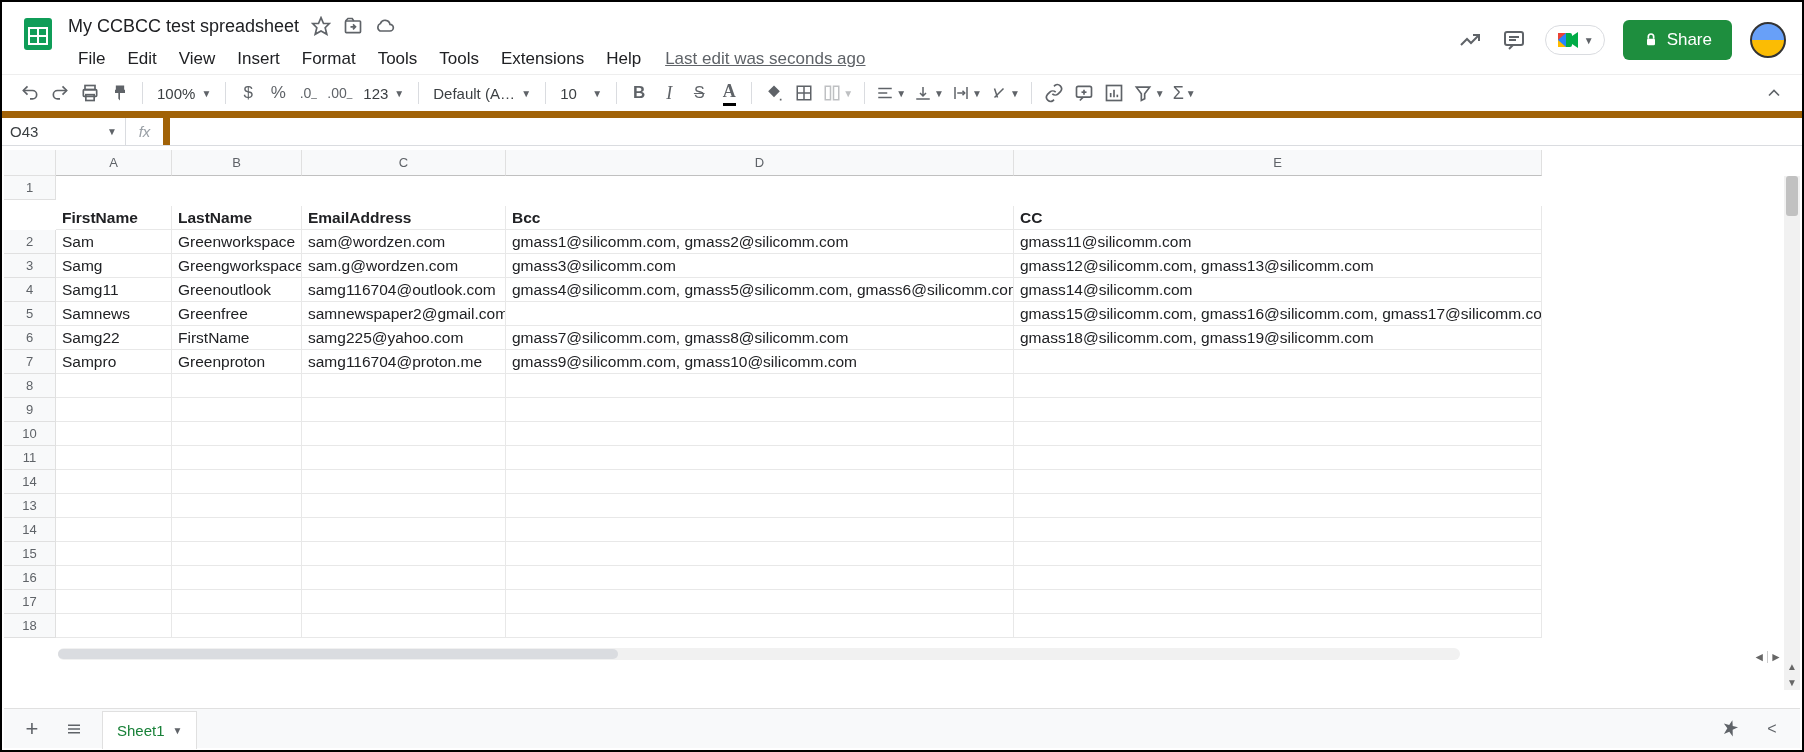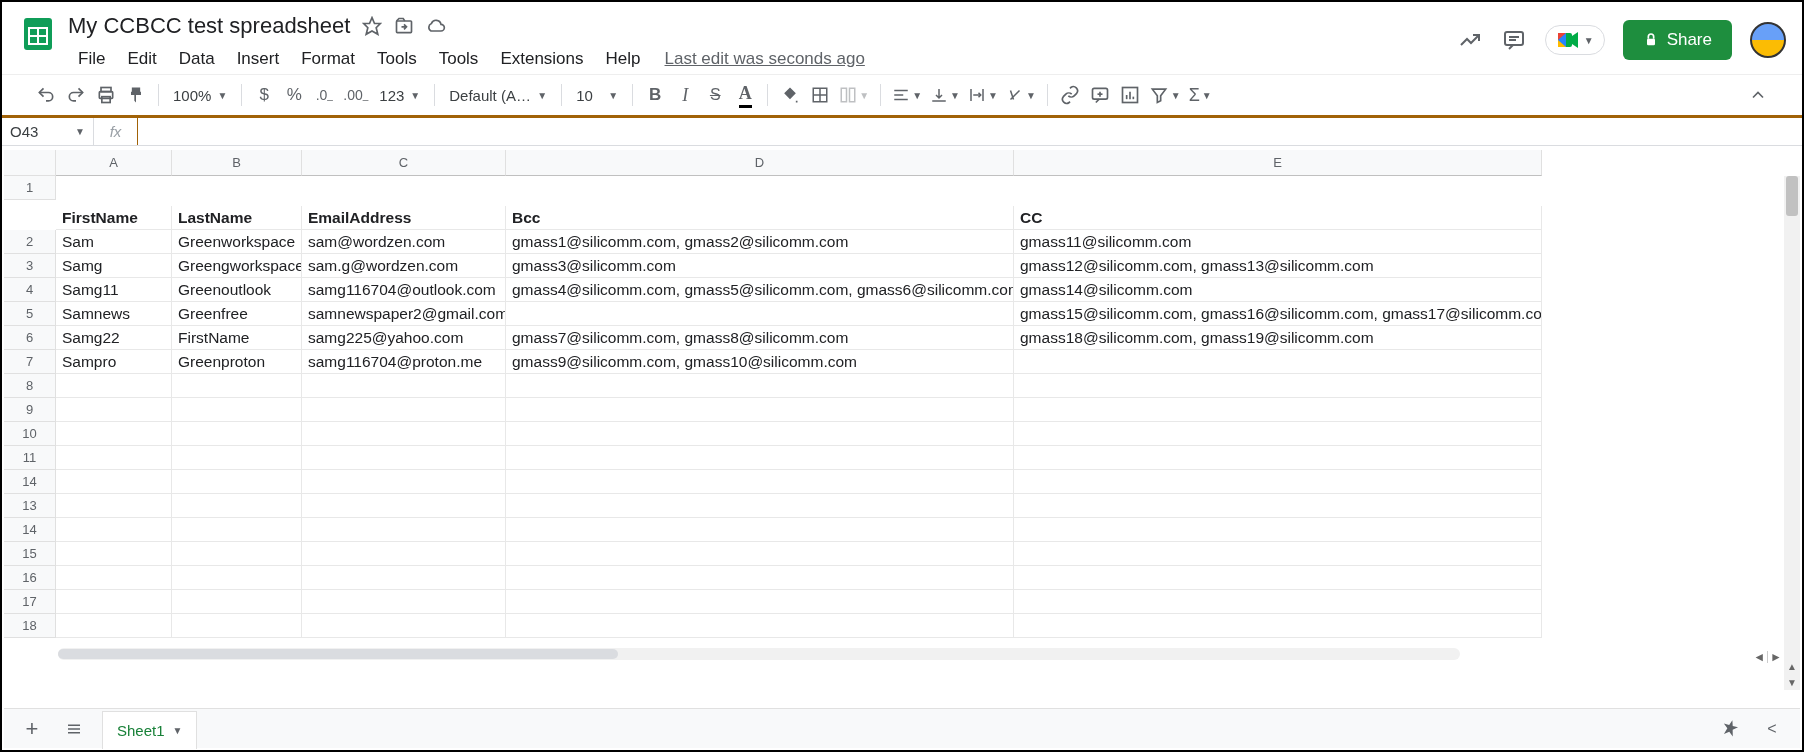--- a/index.html
+++ b/index.html
@@ -4,44 +4,44 @@
 <style>
   * { box-sizing: border-box; margin: 0; padding: 0; }
   html, body { width: 100%; height: 100%; font-family: Arial, sans-serif; background: #fff; overflow: hidden; }
   body { border: 2px solid #000; width: 1804px; height: 752px; position: relative; }
 
   
   .title-bar { display: flex; align-items: flex-start; padding: 8px 16px 0 16px; height: 72px; }
   .logo { width: 40px; height: 40px; margin-top: 4px; margin-right: 10px; flex-shrink: 0; }
   .title-col { display: flex; flex-direction: column; flex: 1; }
   .title-row { display: flex; align-items: center; gap: 12px; height: 32px; }
-  .doc-title { font-size: 22px; color: #202124; }
+  .doc-title { font-size: 18px; color: #202124; }
   .title-icon { width: 20px; height: 20px; color: #5f6368; display: flex; align-items: center; justify-content: center; }
   .menu-bar { display: flex; align-items: center; gap: 2px; height: 30px; margin-top: 2px; }
   .menu-item { font-size: 17px; color: #202124; padding: 2px 10px; border-radius: 4px; cursor: pointer; }
   .last-edit { font-size: 17px; color: #5f6368; text-decoration: underline; margin-left: 12px; cursor: pointer; }
   .title-right { display: flex; align-items: center; gap: 18px; margin-top: 10px; }
   .tr-icon { width: 26px; height: 26px; color: #5f6368; display: flex; align-items: center; justify-content: center; cursor: pointer; }
   .meet-btn { display: flex; align-items: center; gap: 4px; border: 1px solid #dadce0; border-radius: 20px; padding: 4px 10px; cursor: pointer; }
   .share-btn { background: #1e8e3e; color: #fff; border-radius: 6px; padding: 10px 20px; font-size: 17px; font-weight: 500; display: flex; align-items: center; gap: 8px; cursor: pointer; }
   .avatar { width: 36px; height: 36px; border-radius: 50%; background: linear-gradient(#68a0f8 50%, #fbbc04 50%); border: 2px solid #333; }
 
   
-  .toolbar { height: 44px; border-top: 1px solid #eee; border-bottom: 3px solid #a16207; display: flex; align-items: center; padding: 0 30px; gap: 2px; }
+  .toolbar { height: 44px; border-top: 1px solid #eee; border-bottom: 7px solid #a16207; display: flex; align-items: center; padding: 0 14px; gap: 2px; }
   .tb-btn { min-width: 28px; height: 28px; display: flex; align-items: center; justify-content: center; color: #5f6368; border-radius: 4px; cursor: pointer; padding: 0 3px; }
   .tb-sep { width: 1px; height: 22px; background: #dadce0; margin: 0 6px; }
   .tb-text { font-size: 15px; color: #3c4043; padding: 0 6px; display: flex; align-items: center; gap: 6px; cursor: pointer; }
   .tb-drop { font-size: 10px; color: #5f6368; }
   .tb-collapse { margin-left: auto; }
   .text-underline-color { border-bottom: 3px solid #000; padding-bottom: 1px; font-weight: bold; font-family: 'Times New Roman', serif; font-size: 18px; }
 
   
   .namebar { height: 28px; border-bottom: 1px solid #dadce0; display: flex; align-items: center; }
-  .namebox { width: 92px; height: 100%; border-right: 1px solid #dadce0; display: flex; align-items: center; padding: 0 8px; justify-content: space-between; font-size: 15px; color: #3c4043; }
-  .fx { width: 44px; text-align: center; font-style: italic; color: #9aa0a6; font-size: 15px; border-right: 1px solid #a16207; height: 100%; display: flex; align-items: center; justify-content: center; }
+  .namebox { width: 124px; height: 100%; border-right: 1px solid #dadce0; display: flex; align-items: center; padding: 0 8px; justify-content: space-between; font-size: 15px; color: #3c4043; }
+  .fx { width: 44px; text-align: center; font-style: italic; color: #9aa0a6; font-size: 15px; border-right: 7px solid #a16207; height: 100%; display: flex; align-items: center; justify-content: center; }
   .formula-input { flex: 1; height: 100%; border: none; outline: none; padding: 0 8px; font-size: 15px; }
 
   
   .grid-wrap { position: absolute; top: 148px; left: 2px; right: 2px; bottom: 42px; overflow: hidden; }
   .grid { display: grid; grid-template-columns: 52px 116px 130px 204px 508px 528px; }
   .col-header, .row-header, .corner { background: #f8f9fa; border-right: 1px solid #e0e0e0; border-bottom: 1px solid #e0e0e0; font-size: 13px; color: #5f6368; display: flex; align-items: center; justify-content: center; height: 26px; }
   .col-header.first { border-bottom: 1px solid #c0c0c0; }
   .row-header { height: 24px; }
   .cell { border-right: 1px solid #e8e8e8; border-bottom: 1px solid #e8e8e8; height: 24px; padding: 0 6px; font-size: 15.5px; color: #202124; display: flex; align-items: center; white-space: nowrap; overflow: hidden; }
   .cell.header-row { font-weight: bold; margin-top: 30px; }
@@ -90,21 +90,21 @@
         </span>
       <span class="title-icon">
           <svg width="22" height="22" viewBox="0 0 24 24" fill="none" stroke="#5f6368" stroke-width="2">
             <path d="M18 18a4 4 0 0 0 0-8 6 6 0 0 0-11.5-1A5 5 0 0 0 6 18z"></path>
           </svg>
         </span>
     </div>
     <div class="menu-bar">
       <span class="menu-item">File</span>
       <span class="menu-item">Edit</span>
-      <span class="menu-item">Data</span>
+      <span class="menu-item">View</span>
       <span class="menu-item">Insert</span>
       <span class="menu-item">Format</span>
       <span class="menu-item">Tools</span>
       <span class="menu-item">Tools</span>
       <span class="menu-item">Extensions</span>
       <span class="menu-item">Help</span>
       <span class="last-edit">Last edit was seconds ago</span>
     </div>
   </div>
   <div class="title-right">

